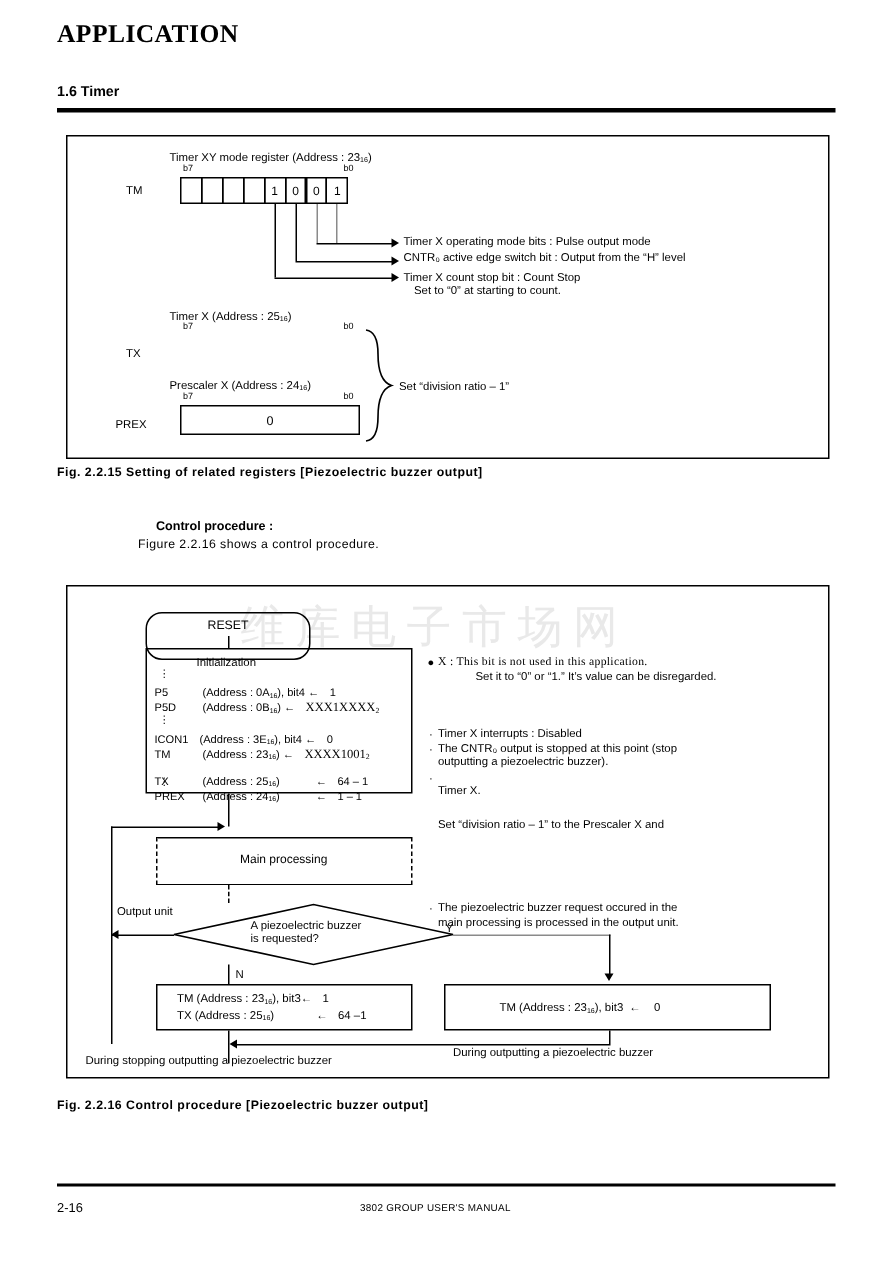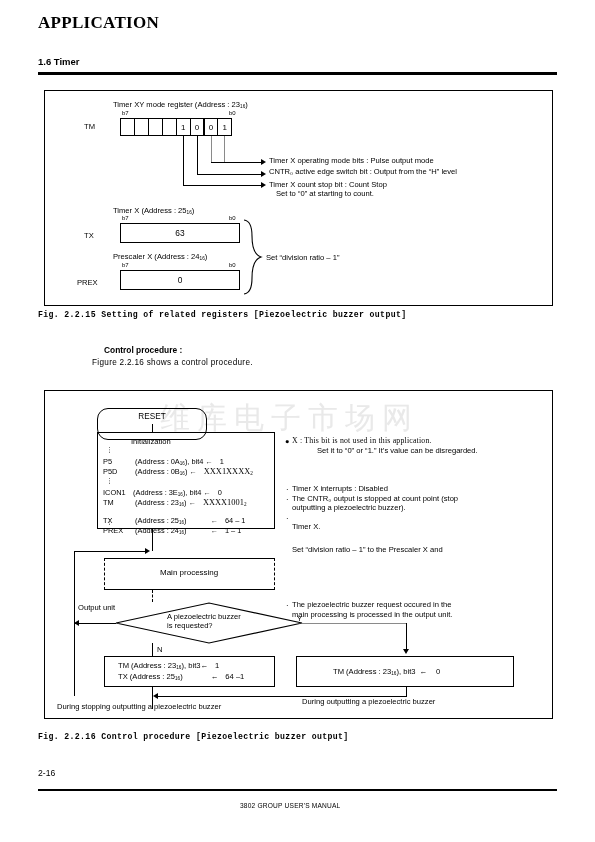--- a/index.html
+++ b/index.html
@@ -35,21 +35,20 @@
   .figbox {
     position: absolute;
     border: 1.4px solid #000;
     background: #fff;
   }
   .figcap {
     position: absolute;
     font-weight: bold; font-size: 8.2px;
     letter-spacing: .35px;
     white-space: nowrap;
-    font-family: Liberation Mono, monospace;
   }
 
   
   .t { position: absolute; font-size: 7.6px; white-space: nowrap; line-height: 1.28; }
   .t.sm { font-size: 6px; }
   .t.b  { font-weight: bold; }
   .serifnum { font-family: "Liberation Serif", serif; font-size: 8.6px; letter-spacing: .2px; }
   sub.hx { font-size: .62em; vertical-align: -0.22em; letter-spacing: 0; }
 
   
@@ -181,21 +180,20 @@
   <div class="t" style="left:269px; top:167px;">CNTR₀ active edge switch bit : Output from the “H” level</div>
   <div class="t" style="left:269px; top:180px;">Timer X count stop bit : Count Stop</div>
   <div class="t" style="left:276px; top:189px;">Set to “0” at starting to count.</div>
 
   <div class="t" style="left:113px; top:206px;">
     <span>Timer X (Address : 25</span><sub class="hx">16</sub><span>)</span>
   </div>
   <div class="t sm" style="left:122px; top:215px;">b7</div>
   <div class="t sm" style="left:229px; top:215px;">b0</div>
   <div class="t" style="left:84px; top:231px;">TX</div>
-  <div class="widebox" style="left:120px; top:223px; width:120px; height:20px; line-height:19px;">63</div>
 
   <div class="t" style="left:113px; top:252px;">
     <span>Prescaler X (Address : 24</span><sub class="hx">16</sub><span>)</span>
   </div>
   <div class="t sm" style="left:122px; top:262px;">b7</div>
   <div class="t sm" style="left:229px; top:262px;">b0</div>
   <div class="t" style="left:77px; top:278px;">PREX</div>
   <div class="widebox" style="left:120px; top:270px; width:120px; height:20px; line-height:19px;">0</div>
 
   <svg class="diamond-svg" style="left:242px; top:218px;" width="22" height="78">
@@ -221,21 +219,21 @@
   <div id="init-lines"></div>
   <div class="t" style="left:106px; top:518px; font-size:7px;">⋮</div>
 
   <div class="t" style="left:285px; top:437px; font-size:7.4px;">●</div>
   <div class="t serifnum" style="left:292px; top:436px; font-size:7.8px;">X : This bit is not used in this application.</div>
   <div class="t" style="left:317px; top:446px;">Set it to “0” or “1.” It’s value can be disregarded.</div>
 
   <div class="t" style="left:286px; top:485px;">·</div>
   <div class="t" style="left:292px; top:484px;">Timer X interrupts : Disabled</div>
   <div class="t" style="left:286px; top:495px;">·</div>
-  <div class="t" style="left:292px; top:494px;">The CNTR₀ output is stopped at count point (stop</div>
+  <div class="t" style="left:292px; top:494px;">The CNTR₀ output is stopped at this point (stop</div>
   <div class="t" style="left:292px; top:503px;">outputting a piezoelectric buzzer).</div>
   <div class="t" style="left:286px; top:514px;">·</div>
   <div class="t" style="left:292px; top:513px;margin-top:32px;">Set “division ratio – 1” to the Prescaler X and</div>
   <div class="t" style="left:292px; top:522px;">Timer X.</div>
 
   <div class="v" style="left:152px; top:529px; height:22px;"></div>
 
   <div class="v" style="left:74px; top:551px; height:145px;"></div>
   <div class="h" style="left:74px; top:551px; width:72px;"></div>
   <div class="arrowR" style="left:145px; top:548px;"></div>
@@ -285,21 +283,21 @@
   <div class="v" style="left:406px; top:687px; height:9px;"></div>
   <div class="h" style="left:158px; top:696px; width:249px;"></div>
   <div class="arrowL" style="left:153px; top:693px;"></div>
 
   <div class="t" style="left:57px; top:702px;">During stopping outputting a piezoelectric buzzer</div>
   <div class="t" style="left:302px; top:697px;">During outputting a piezoelectric buzzer</div>
 
   <div class="figcap" style="left:38px; top:732px;">Fig. 2.2.16 Control procedure [Piezoelectric buzzer output]</div>
 
   <div class="footer-rule" style="top:789px;"></div>
-  <div class="pageno" style="top:768px;">2-16</div>
+  <div class="pageno" style="top:800px;">2-16</div>
   <div class="manual" style="left:240px; top:802px;">3802 GROUP USER'S MANUAL</div>
 
 <div class="t" style="left: 103px; top: 457px; font-size: 7.4px;"><span style="display: inline-block; width: 32px;">P5</span><span><span>(Address : 0A</span><sub class="hx">16</sub><span>), bit4</span></span><span style="letter-spacing: -1px; padding-left: 2px;">←</span><span style="padding-left: 8px;">1</span></div>
     <div class="t" style="left: 103px; top: 467px; font-size: 7.4px;"><span style="display: inline-block; width: 32px;">P5D</span><span><span>(Address : 0B</span><sub class="hx">16</sub><span>)</span></span><span style="letter-spacing: -1px; padding-left: 2px;">←</span><span style="padding-left: 8px; font-family: &quot;Liberation Serif&quot;, serif; font-size: 8.4px;"><span>XXX1XXXX</span><sub class="hx">2</sub></span></div>
     <div class="t" style="left: 103px; top: 488px; font-size: 7.4px;"><span style="display: inline-block; width: 30px;">ICON1</span><span><span>(Address : 3E</span><sub class="hx">16</sub><span>), bit4</span></span><span style="letter-spacing: -1px; padding-left: 2px;">←</span><span style="padding-left: 8px;">0</span></div>
     <div class="t" style="left: 103px; top: 498px; font-size: 7.4px;"><span style="display: inline-block; width: 32px;">TM</span><span><span>(Address : 23</span><sub class="hx">16</sub><span>)</span></span><span style="letter-spacing: -1px; padding-left: 2px;">←</span><span style="padding-left: 8px; font-family: &quot;Liberation Serif&quot;, serif; font-size: 8.4px;"><span>XXXX1001</span><sub class="hx">2</sub></span></div>
     <div class="t" style="left: 103px; top: 516px; font-size: 7.4px;"><span style="display: inline-block; width: 32px;">TX</span><span><span>(Address : 25</span><sub class="hx">16</sub><span>)</span></span><span style="letter-spacing: -1px; padding-left: 24px;">←</span><span style="padding-left: 8px;">64 – 1</span></div>
     <div class="t" style="left: 103px; top: 526px; font-size: 7.4px;"><span style="display: inline-block; width: 32px;">PREX</span><span><span>(Address : 24</span><sub class="hx">16</sub><span>)</span></span><span style="letter-spacing: -1px; padding-left: 24px;">←</span><span style="padding-left: 8px;">1 – 1</span></div>
     <div class="t" style="left: 106px; top: 477px; font-size: 7px;">⋮</div>
   </div>

